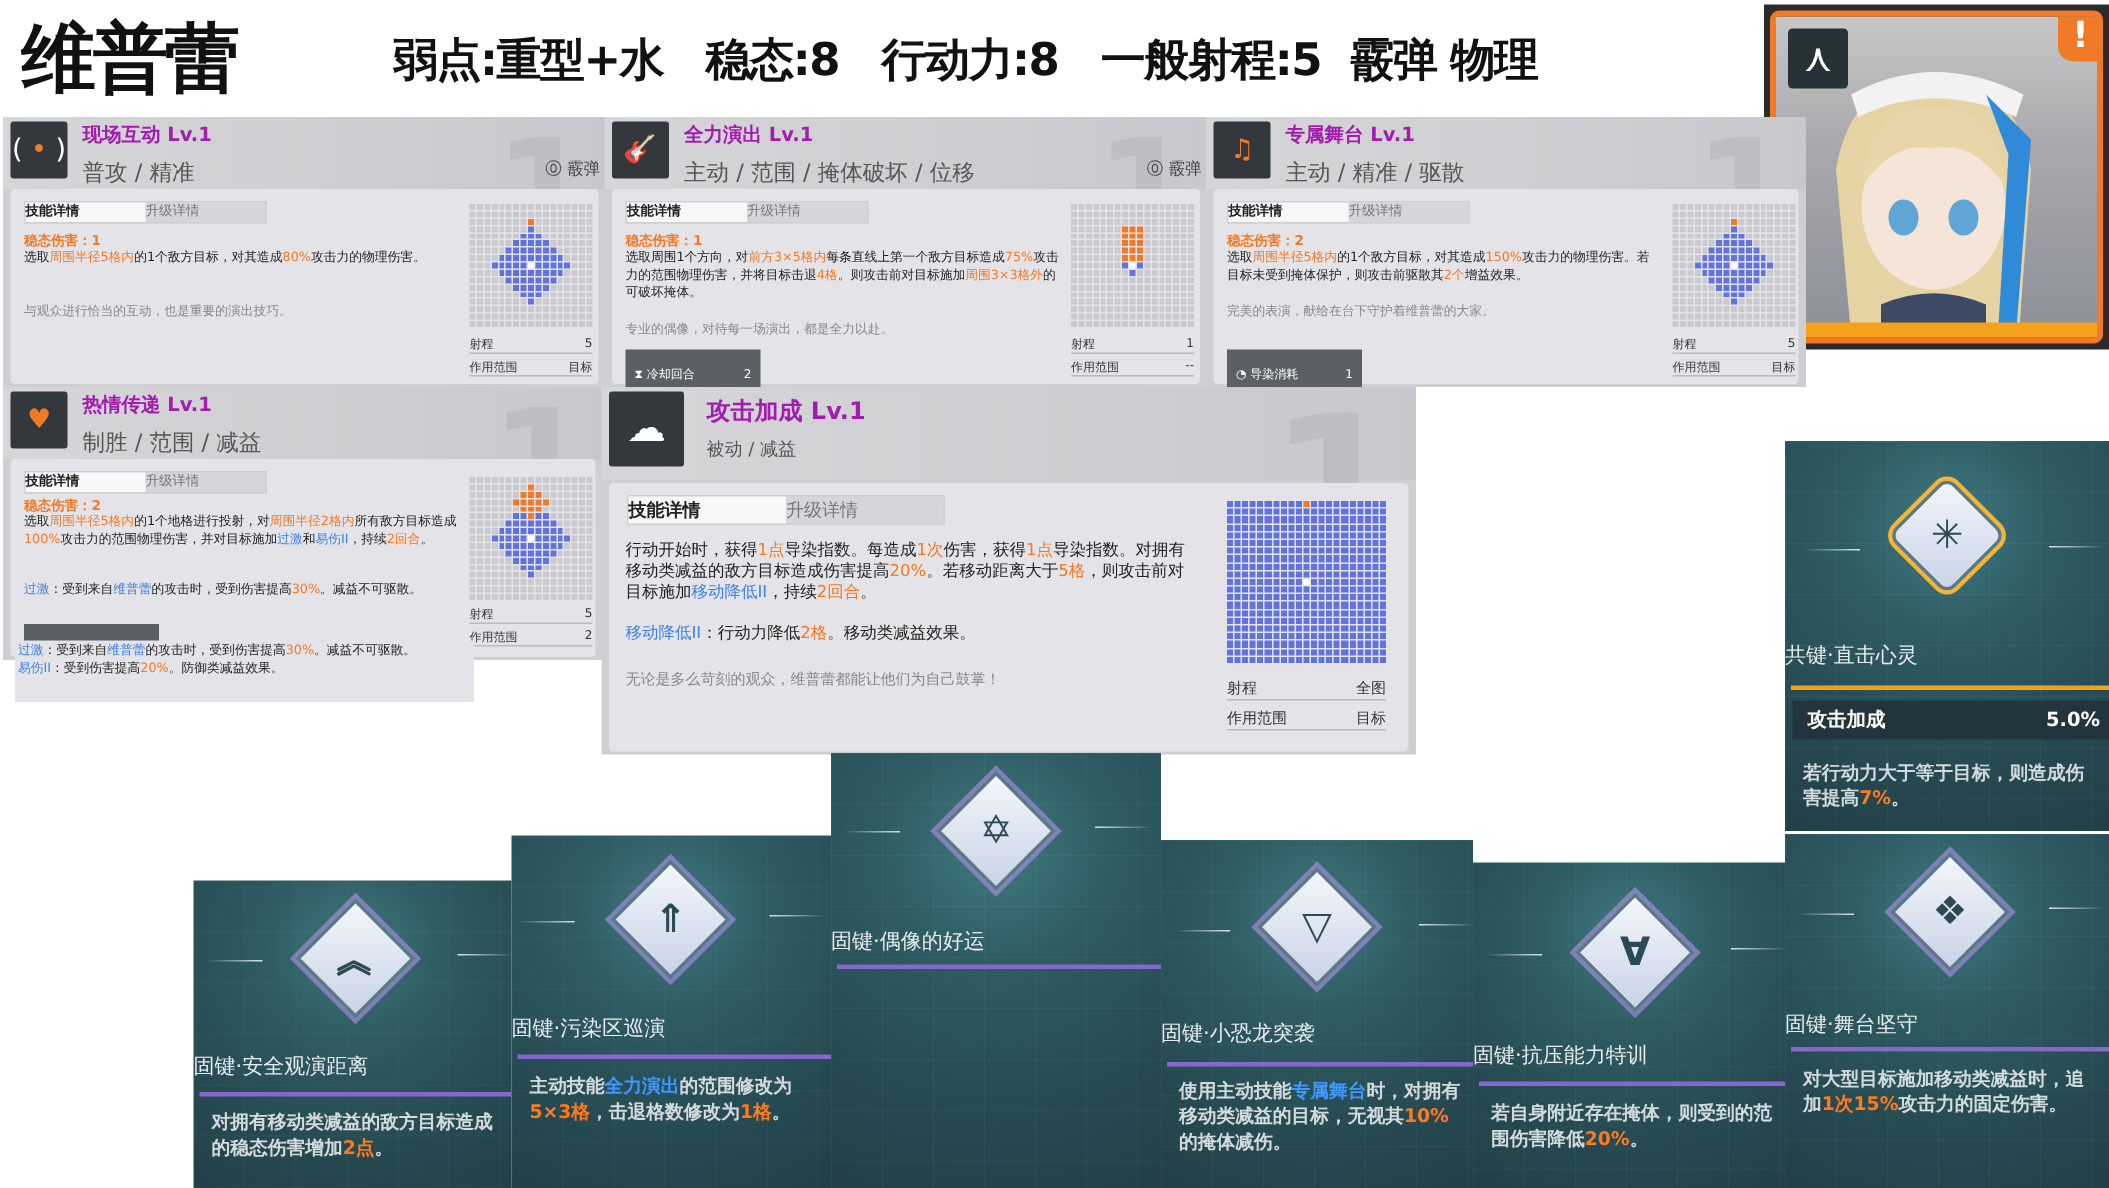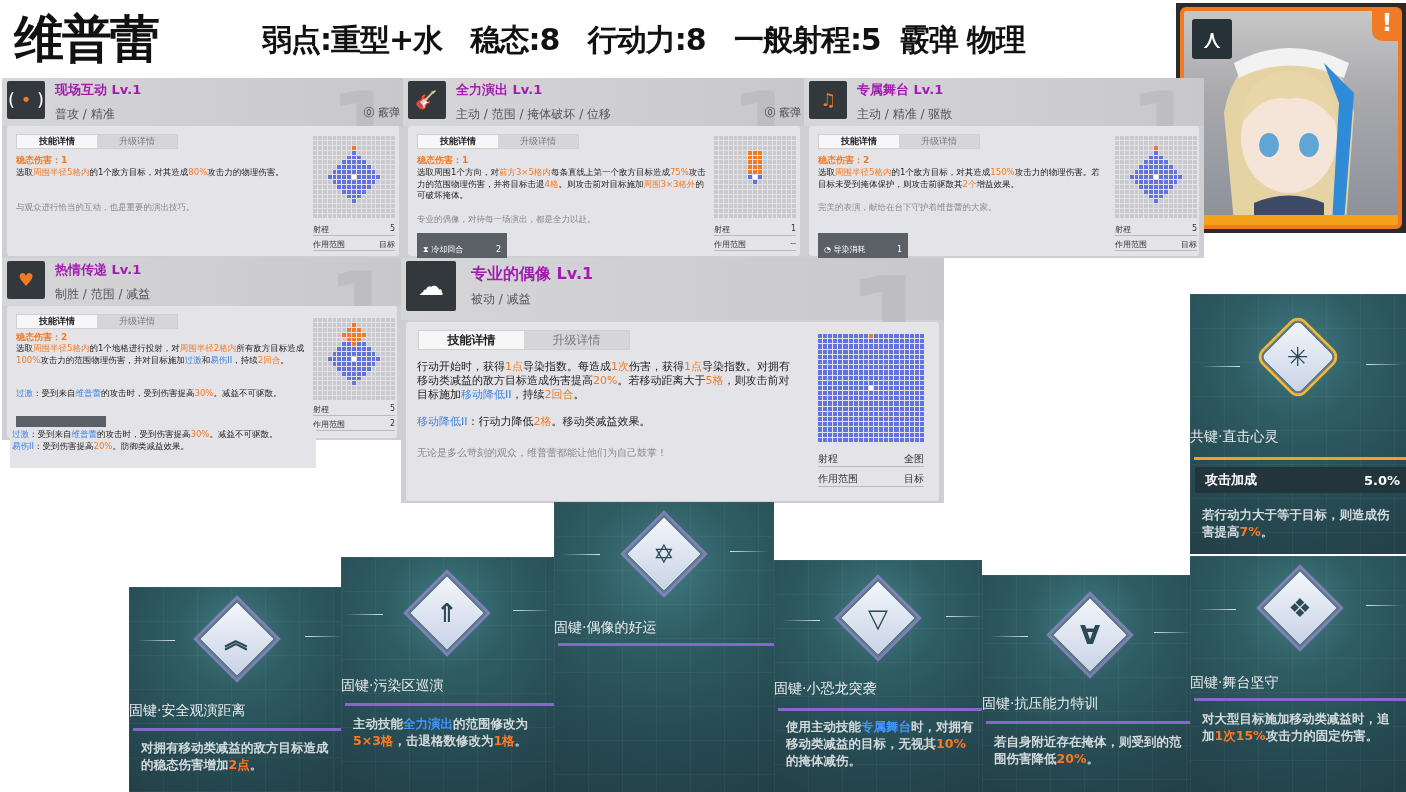--- a/index.html
+++ b/index.html
@@ -13,25 +13,25 @@
 .portrait .bottombar{position:absolute;left:0;bottom:0;width:100%;height:10px;background:#f4a21c}
 .portrait .classicon{position:absolute;left:8px;top:8px;width:40px;height:40px;background:#263238;border-radius:3px;color:#fff;font-size:26px;text-align:center;line-height:40px}
 .portrait .alert{position:absolute;right:-4px;top:-4px;width:30px;height:34px;background:#f07a26;color:#fff;font-weight:bold;font-size:24px;text-align:center;line-height:32px;border-bottom-left-radius:10px}
 .portrait .face{position:absolute;left:30px;top:22px;width:150px;height:190px}
 .card{background:#cfcfd3;overflow:hidden}
 .card .top{position:absolute;left:0;top:0;right:0;height:48px;background:linear-gradient(90deg,#d6d6d9,#c8c8cc)}
 .card .big1{position:absolute;right:8px;top:2px;font-size:96px;font-weight:bold;color:#bdbdc2;line-height:1}
 .card .ico{position:absolute;left:5px;top:3px;width:38px;height:38px;background:#33383d;border-radius:2px;color:#fff;font-size:18px;text-align:center;line-height:38px}
 .card .ico .o{color:#f07a26}
 .card .title{position:absolute;left:53px;top:3px;font-size:13px;font-weight:bold;color:#a21caf}
-.card .tags{position:absolute;left:53px;top:28px;font-size:12px;color:#555}
+.card .tags{position:absolute;left:53px;top:28px;font-size:15px;color:#555}
 .card .dmgtype{position:absolute;right:4px;top:27px;font-size:11px;color:#444}
 .card .body{position:absolute;left:5px;top:48px;right:5px;bottom:2px;background:#e4e4e8;border-radius:3px}
 .tabs{position:absolute;left:9px;top:8px;height:15px;display:flex;border:1px solid #d0d0d4;background:#d6d6da}
-.tabs div{width:80px;font-size:9px;text-align:center;line-height:13px;color:#777}
+.tabs div{width:80px;font-size:9px;text-align:left;line-height:13px;color:#777}
 .tabs div.on{background:#f7f7f8;color:#222;font-weight:bold}
 .stag{position:absolute;left:9px;top:28px;font-size:9px;font-weight:bold;color:#f07a26}
 .desc{position:absolute;left:9px;top:41px;width:290px;font-size:8.5px;line-height:11.5px;color:#222}
 .flav{position:absolute;left:9px;font-size:8.5px;color:#888}
 .o{color:#f07a26}.b{color:#3e82e0}
 .grid{position:absolute;display:grid;gap:1px;background:#e4e4e8}
 .grid span{display:block;background:#c9c9ce}
 .grid span.a{background:#6273e0}
 .grid span.h{background:#f07a26}
 .grid span.c{background:#fff}
@@ -1357,21 +1357,21 @@
 </div>
 <div class="abs extra">
   <div class="rich"><span class="b">过激</span><span>：受到来自</span><span class="b">维普蕾</span><span>的攻击时，受到伤害提高</span><span class="o">30%</span><span>。减益不可驱散。</span></div>
   <div class="rich"><span class="b">易伤II</span><span>：受到伤害提高</span><span class="o">20%</span><span>。防御类减益效果。</span></div>
 </div>
 
 <div class="abs card big" style="left:401px;top:258px;width:543px;height:245px">
   <div class="top" style="height:62px"></div>
     <div class="big1" style="font-size:130px">1</div>
   <div class="ico">☁</div>
-  <div class="title">专业的偶像 Lv.1</div>
+  <div class="title">攻击加成 Lv.1</div>
   <div class="tags">被动 / 减益</div>
   <div class="body" style="top:64px">
     <div class="tabs" style="height:20px;left:12px;top:8px">
         <div class="on" style="width:105px;font-size:12px;line-height:18px">技能详情</div>
         <div style="width:105px;font-size:12px;line-height:18px">升级详情</div>
       </div>
     <div class="desc rich" style="top:38px;width:375px;font-size:11px;line-height:14px;left:11px"><span>行动开始时，获得</span><span class="o">1点</span><span>导染指数。每造成</span><span class="o">1次</span><span>伤害，获得</span><span class="o">1点</span><span>导染指数。对拥有移动类减益的敌方目标造成伤害提高</span><span class="o">20%</span><span>。若移动距离大于</span><span class="o">5格</span><span>，则攻击前对目标施加</span><span class="b">移动降低II</span><span>，持续</span><span class="o">2回合</span><span>。</span></div>
     <div class="desc rich" style="top:94px;width:375px;font-size:11px;left:11px"><span class="b">移动降低II</span><span>：行动力降低</span><span class="o">2格</span><span>。移动类减益效果。</span></div>
     <div class="flav" style="top:124px;font-size:10px;left:11px">无论是多么苛刻的观众，维普蕾都能让他们为自己鼓掌！</div>
     <div class="grid" style="left: 412px; top: 12px; width: 106px; height: 108px; grid-template-columns: repeat(21, 1fr);">

